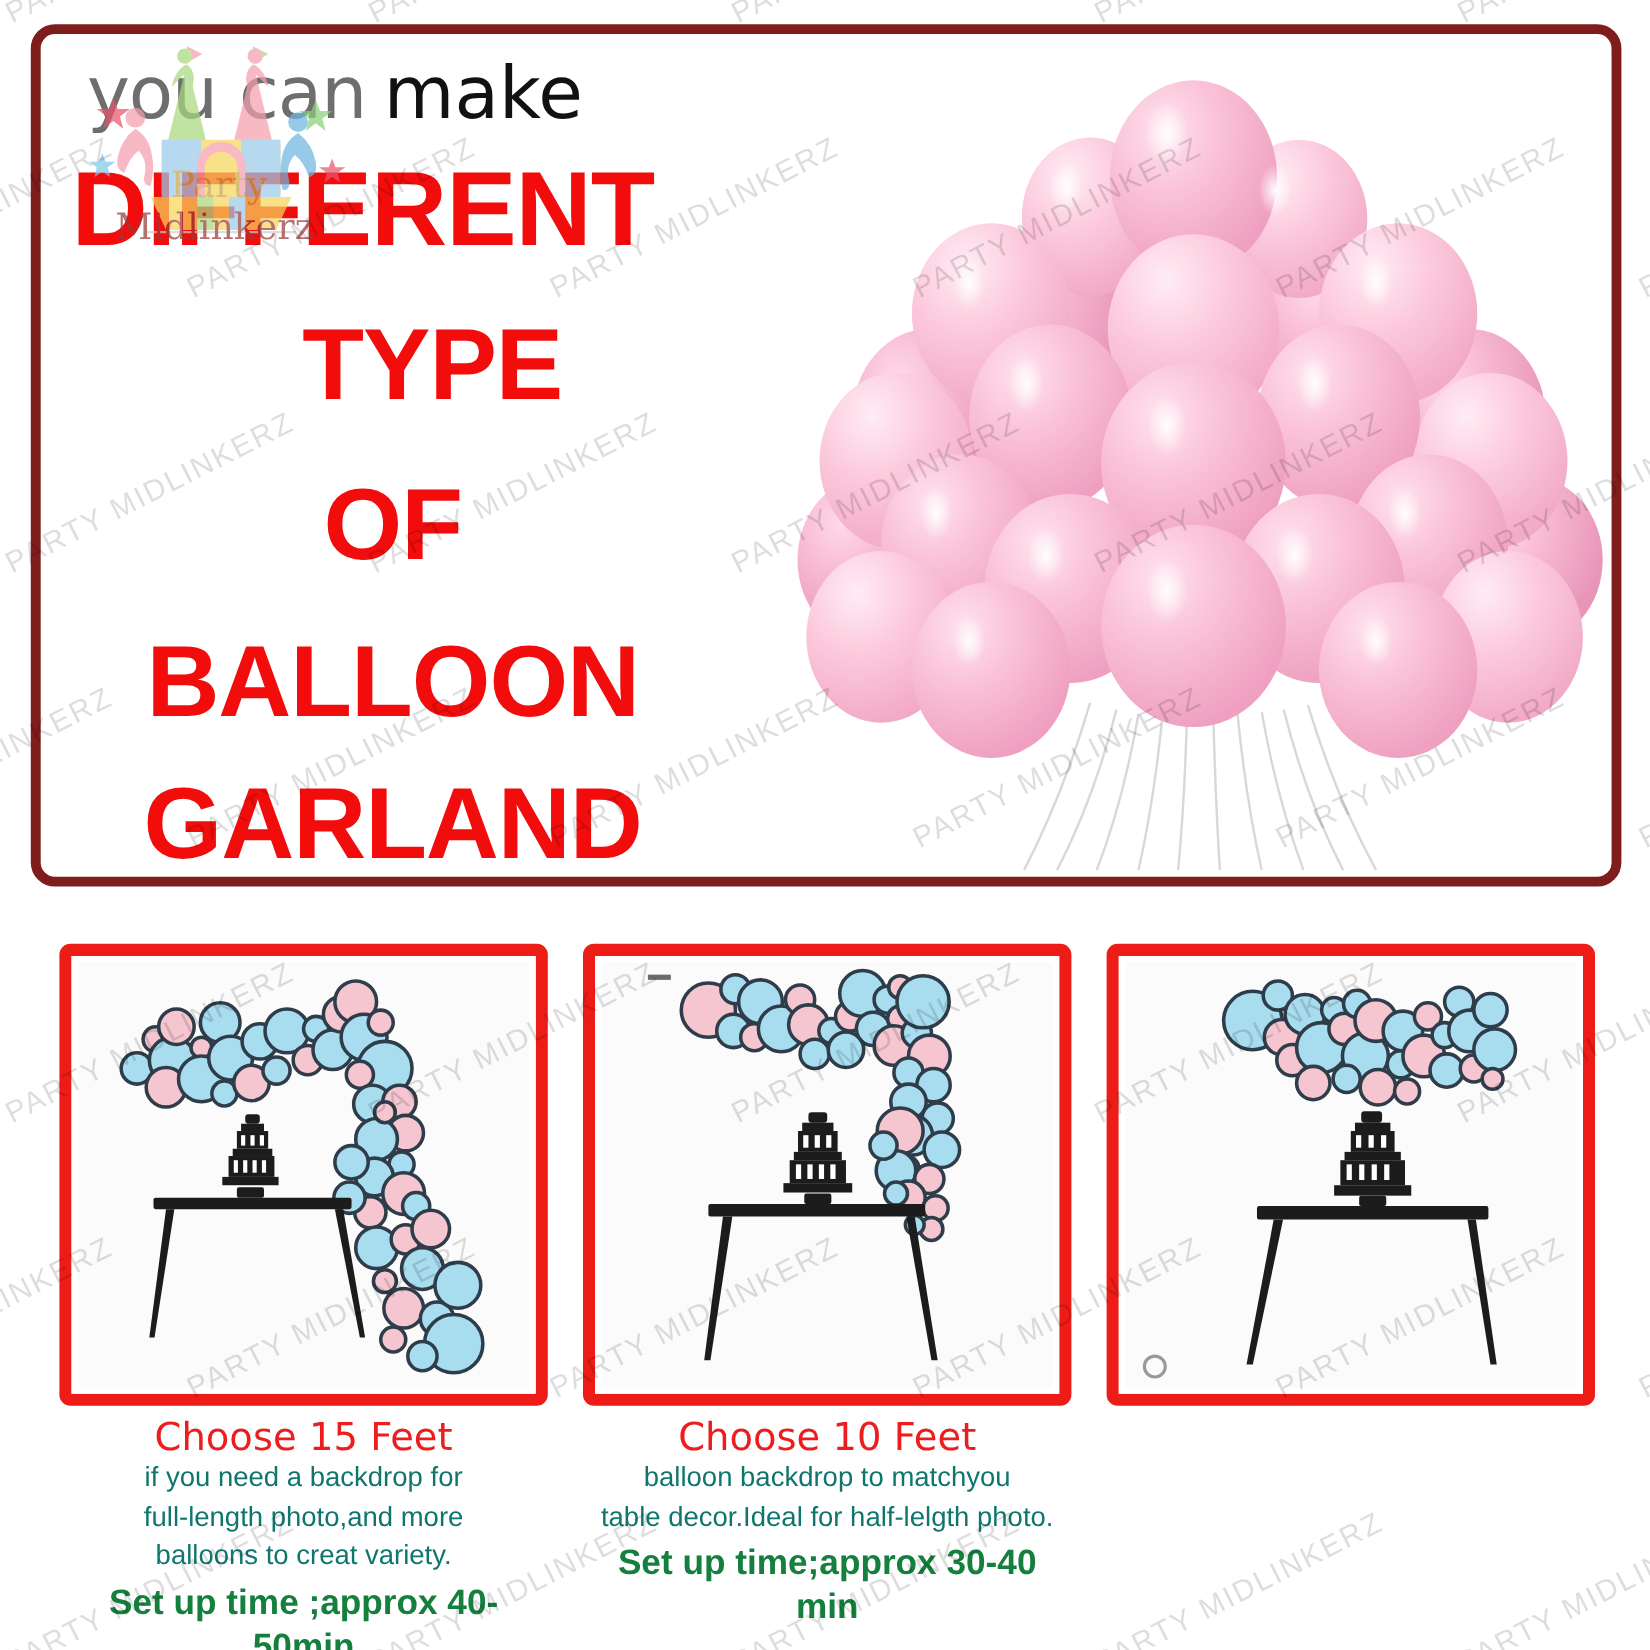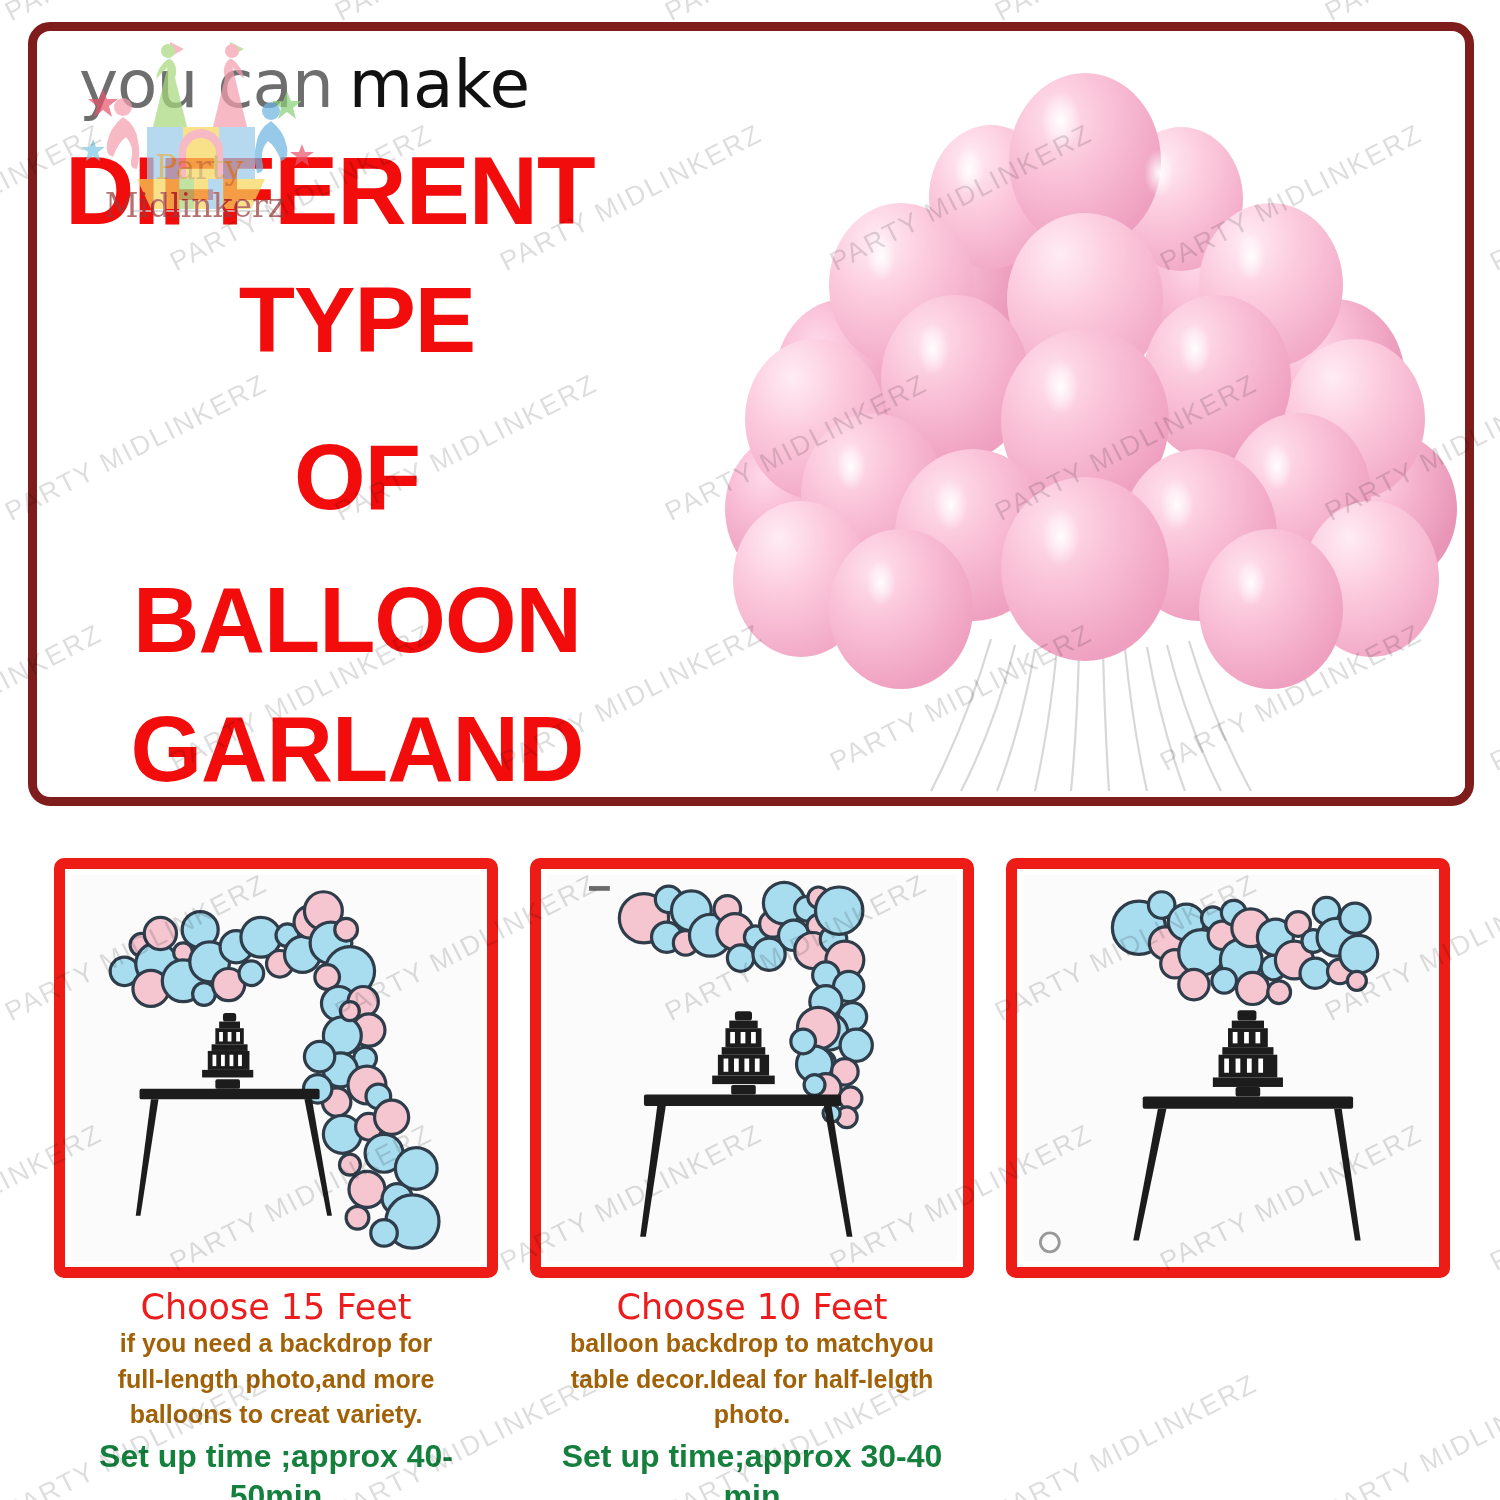--- a/index.html
+++ b/index.html
@@ -82,21 +82,21 @@
     text-align: center;
     color: #F20C0C;
     font-family: "Liberation Sans", sans-serif;
     font-weight: bold;
     font-size: 92px;
     line-height: 1;
     letter-spacing: -1px;
     z-index: 2;
   }
   .bw-different { top: 112px; text-align: left; padding-left: 28px; font-size: 96px; }
-  .bw-type      { top: 243px; }
+  .bw-type      { top: 255px; margin-left: 36px; }
   .bw-of        { top: 400px; }
   .bw-balloon   { top: 543px; }
   .bw-garland   { top: 672px; }
 
   
   .logo-wrap {
     position: absolute;
     left: 38px; top: 8px;
     width: 250px; height: 195px;
     z-index: 5;
@@ -144,24 +144,24 @@
   .card-cap { width: 444px; padding-top: 10px; text-align: center; }
   .cap-title {
     color: #EE1D1D;
     font-family: "DejaVu Sans", sans-serif;
     font-size: 35px;
     font-weight: 400;
     line-height: 1.12;
     letter-spacing: 0px;
   }
   .cap-body {
-    color: #a16207;
+    color: #0f766e;
     font-family: "Liberation Sans", sans-serif;
     font-size: 25px;
-    font-weight: bold;
+    font-weight: normal;
     line-height: 1.42;
     margin-top: -1px;
     text-align: center;
   }
   .cap-time {
     color: #15803d;
     font-family: "Liberation Sans", sans-serif;
     font-size: 32px;
     font-weight: bold;
     line-height: 1.25;

